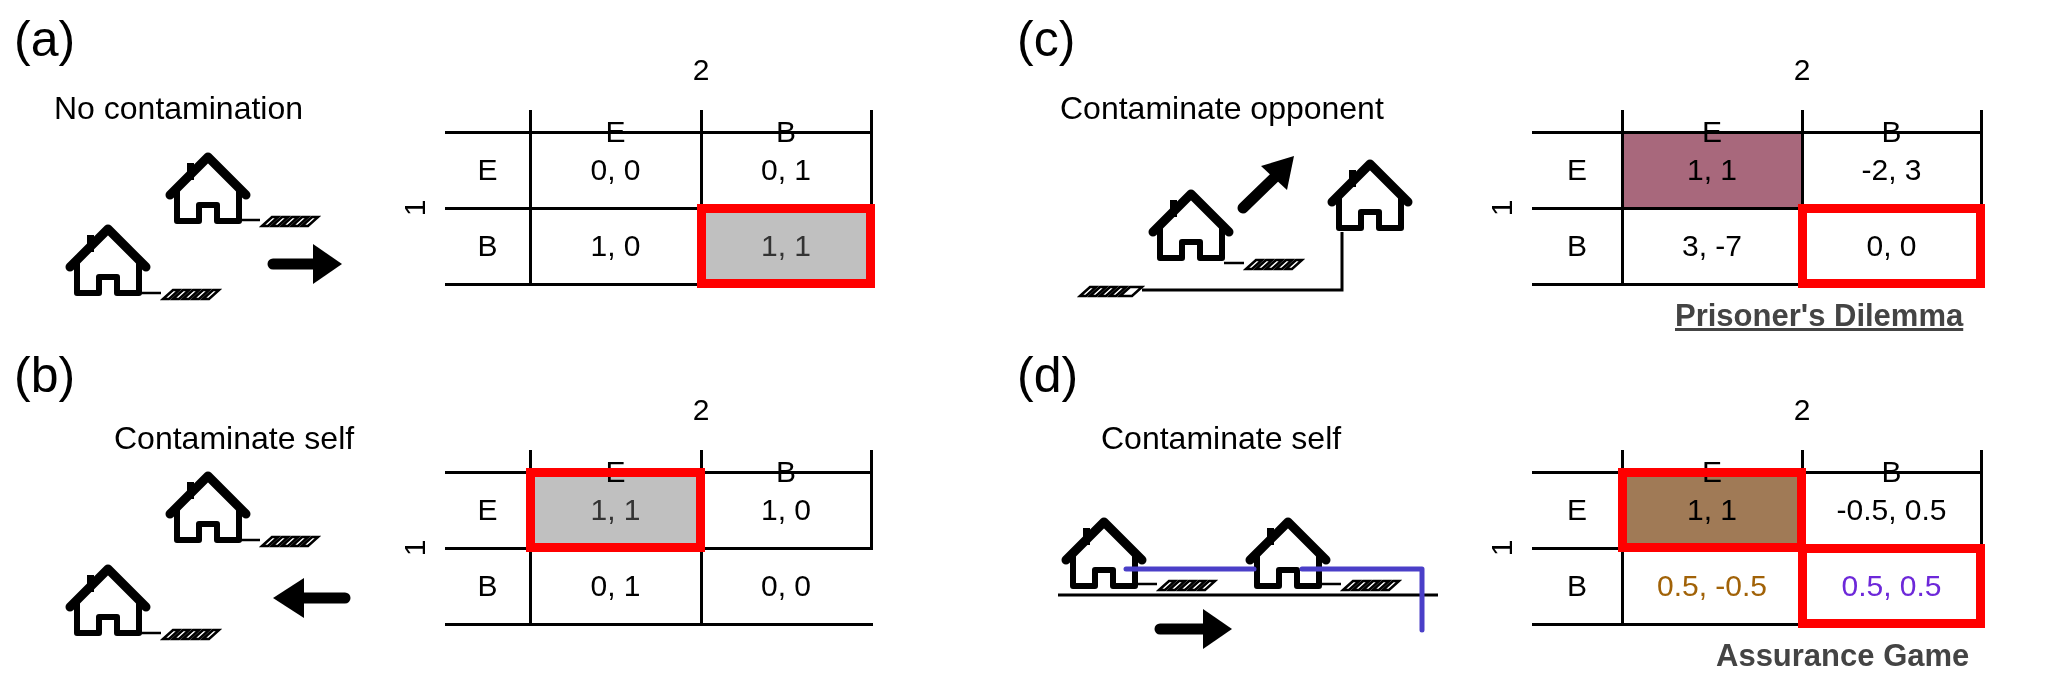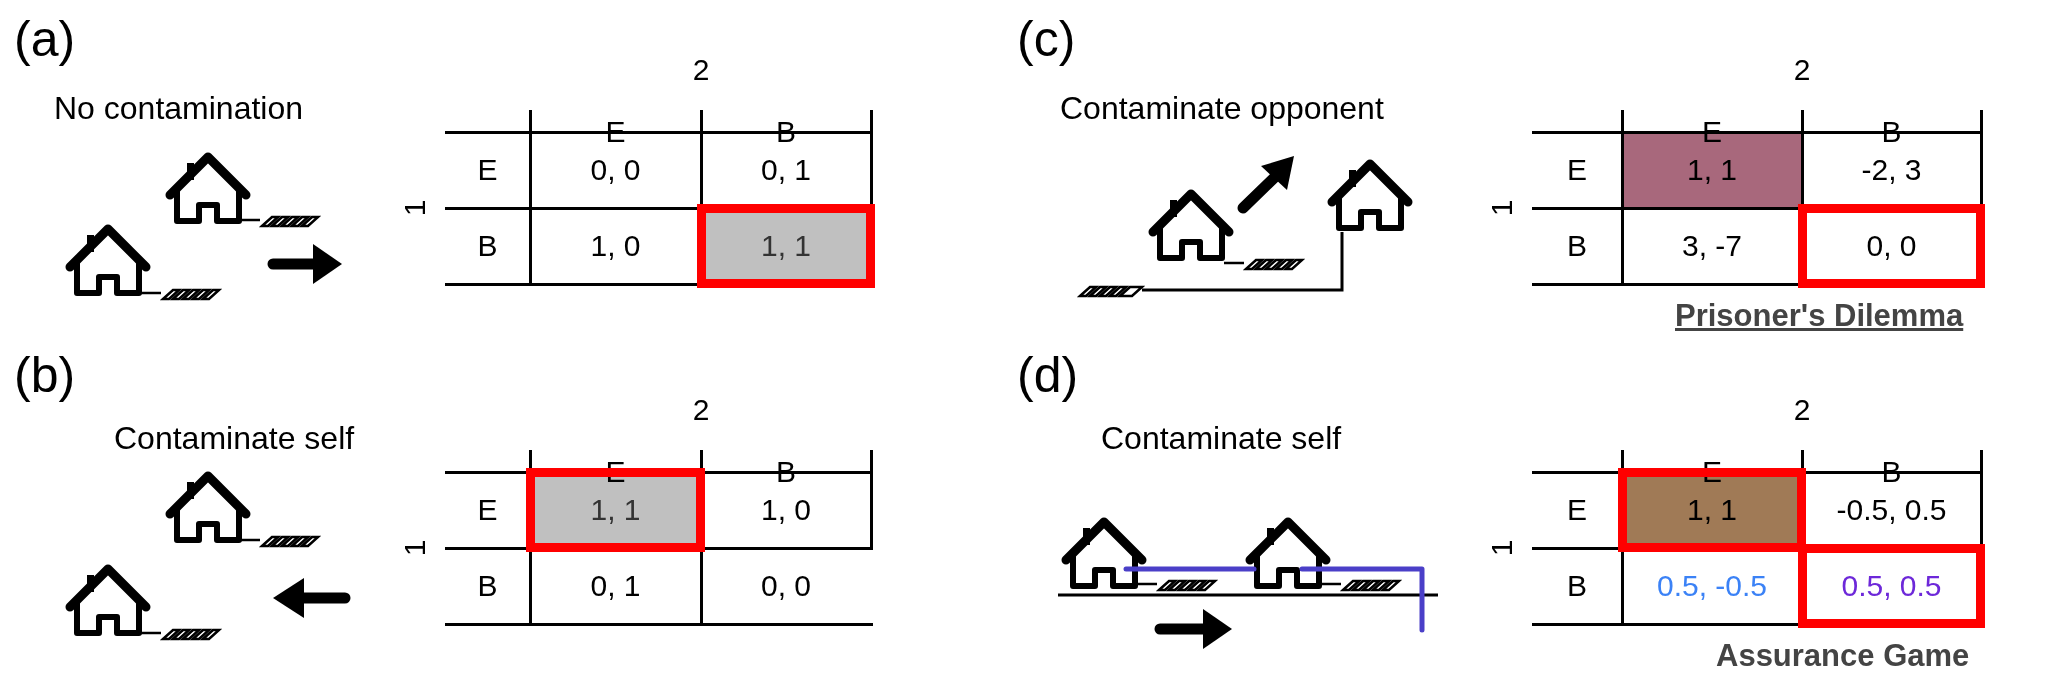--- a/index.html
+++ b/index.html
@@ -207,21 +207,21 @@
     <div class="vline" style="left: 89px; top: 55px; height: 176px;"></div>
     <div class="vline" style="left: 269px; top: 55px; height: 176px;"></div>
     <div class="vline" style="left: 448px; top: 55px; height: 98px;"></div>
     <div class="vline" style="left: 448px; top: 55px; height: 98px;"></div>
     <div class="hdr" style="left: 90px; top: 62px; width: 180px;">E</div>
     <div class="hdr" style="left: 270px; top: 62px; width: 179px;">B</div>
     <div class="cell" style="left: 0px; top: 77px; width: 90px; height: 76px;">E</div>
     <div class="cell" style="left: 0px; top: 153px; width: 90px; height: 76px;">B</div>
     <div class="cell" style="left: 90px; top: 77px; width: 180px; height: 76px; color: rgb(0, 0, 0);">1, 1</div>
     <div class="cell" style="left: 270px; top: 77px; width: 179px; height: 76px; color: rgb(0, 0, 0);">-0.5, 0.5</div>
-    <div class="cell" style="left: 90px; top: 153px; width: 180px; height: 76px; color: #3b82f6;">0.5, -0.5</div>
+    <div class="cell" style="left: 90px; top: 153px; width: 180px; height: 76px; color: #a16207;">0.5, -0.5</div>
     <div class="cell" style="left: 270px; top: 153px; width: 179px; height: 76px; color: #6d28d9;">0.5, 0.5</div>
     <div class="player2" style="left: 255px; top: 0px;">2</div>
     <div class="player1" style="left: -45px; top: 138px;">1</div>
     <div class="eq-box" style="left: 86px; top: 73px; width: 188px; height: 84px; border-color: rgb(255, 0, 0);"></div>
     <div class="eq-box" style="left: 266px; top: 149px; width: 187px; height: 84px; border-color: rgb(255, 0, 0);"></div>
   </div>
 
 <div class="game-name" style="left:1675px; top:300px;text-decoration:underline;">Prisoner's Dilemma</div>
 <div class="game-name" style="left:1716px; top:640px;">Assurance Game</div>
 

